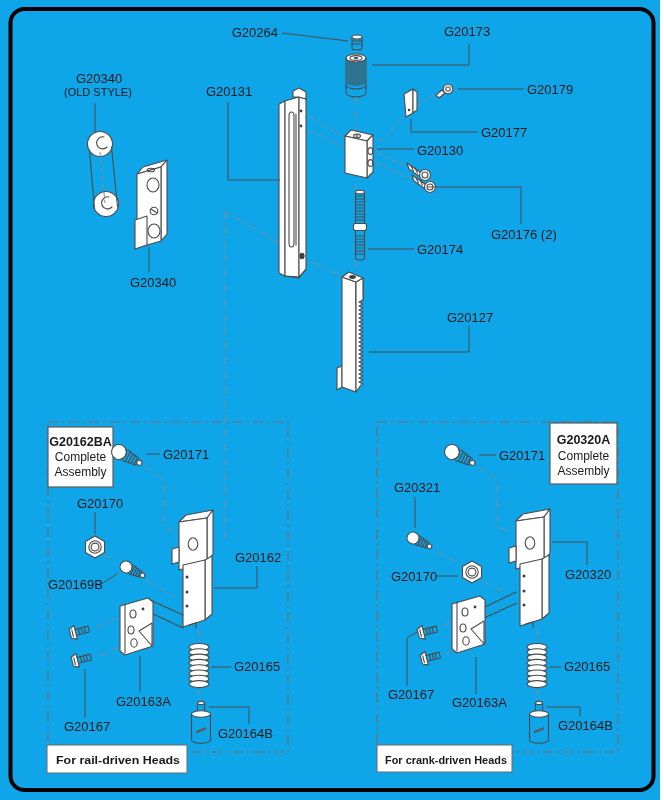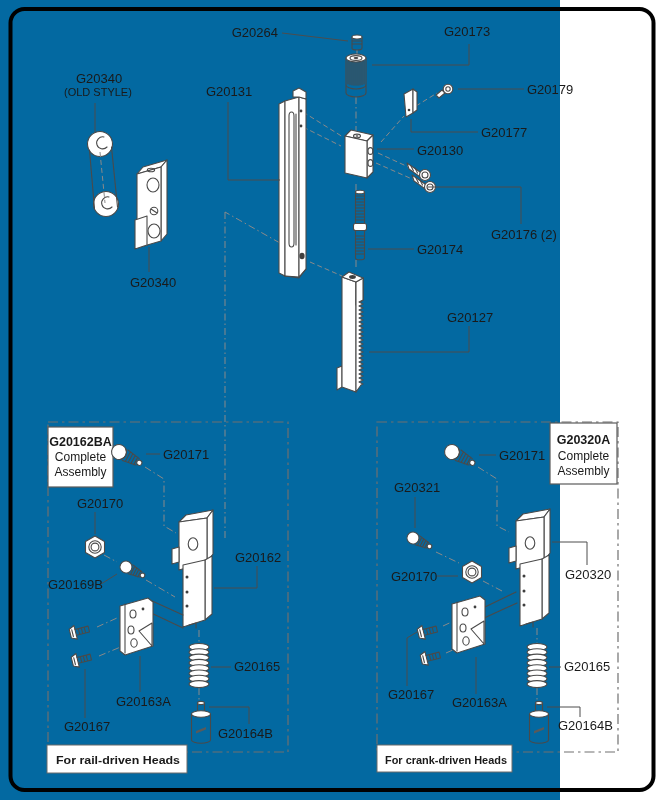--- a/index.html
+++ b/index.html
@@ -1,16 +1,16 @@
 <!DOCTYPE html>
 <html><head>
 <meta charset="utf-8">
 <style>
   html,body{margin:0;padding:0;background:#fff;}
-  .stage{width:560px;height:800px;position:relative;background:#0369a1;font-family:"Liberation Sans","DejaVu Sans",sans-serif;}
+  .stage{width:660px;height:800px;position:relative;background:#0ea5e9;font-family:"Liberation Sans","DejaVu Sans",sans-serif;}
   svg{display:block;}
   .ln{fill:none;stroke:#4a4a4a;stroke-width:1.1;stroke-linecap:round;stroke-linejoin:round;}
   .fw{fill:#ffffff;stroke:#4a4a4a;stroke-width:1.1;stroke-linejoin:round;}
   .dk{fill:#3f3f3f;stroke:none;}
   .ldr{fill:none;stroke:#4d4d4d;stroke-width:1;}
   .dd{fill:none;stroke:#8a8a8a;stroke-width:1;stroke-dasharray:7 3 1.5 3;}
   .ds{fill:none;stroke:#8a8a8a;stroke-width:1;stroke-dasharray:5 3;}
   .bx{fill:none;stroke:#707070;stroke-width:1.2;stroke-dasharray:10 4 2.5 4;}
   .t{font-family:"Liberation Sans","DejaVu Sans",sans-serif;font-size:13px;fill:#1a1a1a;}
   .ts{font-size:11px;}

